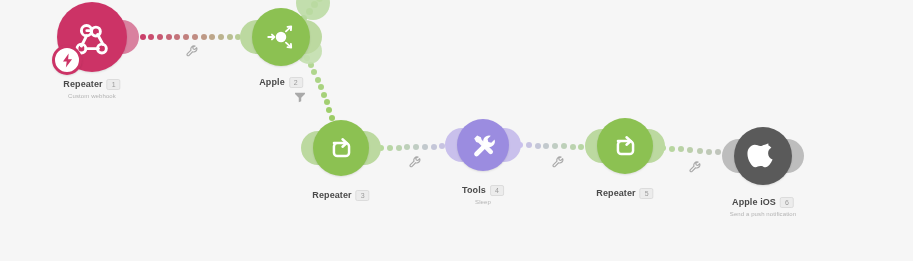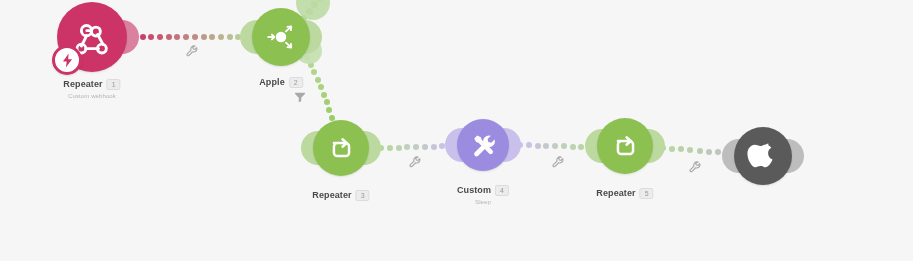--- a/index.html
+++ b/index.html
@@ -265,21 +265,21 @@
         <div>
           <svg width="31" height="31" viewBox="0 0 48 48" fill="#ffffff">
         <path d="M32.6 8.4 a9.2 9.2 0 0 0-8.5 12.7 L10.6 34.6 a3.6 3.6 0 1 0 5.1 5.1 L29.2 26.2 a9.2 9.2 0 0 0 11.9-11.6 l-5 5 -4.6-1.2 -1.2-4.6 5-5 a9.3 9.3 0 0 0-2.7-0.4 z"></path>
         <path d="M14.2 8.6 L9.6 13.2 l3 5.4 3.6 1.3 16.5 16.5 a3.5 3.5 0 1 0 5-5 L21.2 15 l-1.3-3.6 z" opacity="0.97"></path>
         <circle cx="23.8" cy="23.8" r="4.6" fill="none" stroke="#ffffff" stroke-width="0"></circle>
       </svg>
         </div>
       </div>
     </div>
     <div class="label-wrap" style="left: 483px; top: 179px;"><div class="label-row">
-        <span class="label-title">Custom</span>
+        <span class="label-title">Tools</span>
         <span class="label-badge">4</span>
       </div><div class="label-sub">Sleep</div></div>
     <div class="node" style="left: 625px; top: 146px;">
       <div class="port left" style="background: rgb(188, 217, 160); left: -40px; margin-left: 0px;"></div>
       <div class="port right" style="background: rgb(188, 217, 160); right: -40px;"></div>
       <div class="bubble" style="width: 56px; height: 56px; left: -28px; top: -28px; background: rgb(140, 193, 82);">
         <div>
           <svg width="33" height="33" viewBox="0 0 48 48" fill="none" stroke="#ffffff" stroke-width="3.6" stroke-linecap="round" stroke-linejoin="round">
         <path d="M13 16 H30 A5 5 0 0 1 35 21 V30 A5 5 0 0 1 30 35 H18 A5 5 0 0 1 13 30 V21 A5 5 0 0 1 18 16"></path>
         <path d="M25.5 10.5 L31.5 16 L25.5 21.5"></path>
@@ -296,13 +296,17 @@
       <div class="port right" style="background: rgb(189, 189, 189); right: -41px;"></div>
       <div class="bubble" style="width: 58px; height: 58px; left: -29px; top: -29px; background: rgb(90, 90, 90);">
         <div>
           <svg width="34" height="34" viewBox="0 0 48 48" fill="#ffffff">
         <path d="M31.6 6.4 c-1.9 0.2-4.2 1.4-5.5 3 -1.2 1.4-2.2 3.6-1.9 5.7 2.1 0.2 4.3-1.1 5.6-2.7 1.3-1.6 2.1-3.7 1.8-6 z"></path>
         <path d="M38.4 31.9 c-1.1 2.5-1.7 3.6-3.1 5.8 -2 3.1-4.9 7-8.4 7 -3.2 0-4-2.1-8.3-2 -4.3 0-5.2 2.1-8.4 2 -3.5 0-6.2-3.5-8.2-6.6 -5.6-8.7-6.2-18.9-2.7-24.3 2.4-3.8 6.3-6.1 9.9-6.1 3.7 0 6 2 9.1 2 2.9 0 4.7-2 9-2 3.2 0 6.7 1.8 9.1 4.9 -8 4.4-6.7 15.8 1.9 19.3 z" transform="translate(4.5,1.5) scale(0.86)"></path>
       </svg>
         </div>
       </div>
     </div>
+    <div class="label-wrap" style="left: 763px; top: 191px;"><div class="label-row">
+        <span class="label-title">Apple iOS</span>
+        <span class="label-badge">6</span>
+      </div><div class="label-sub">Send a push notification</div></div>
   </div>
 
 </body></html>

